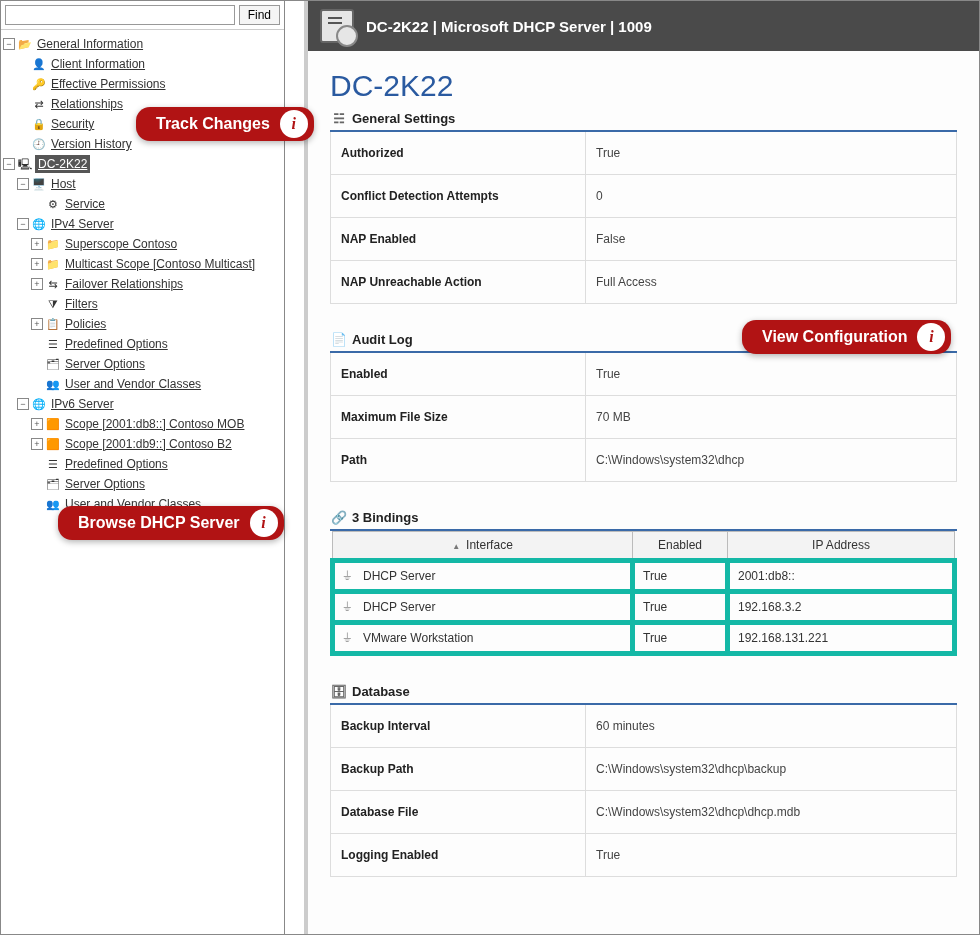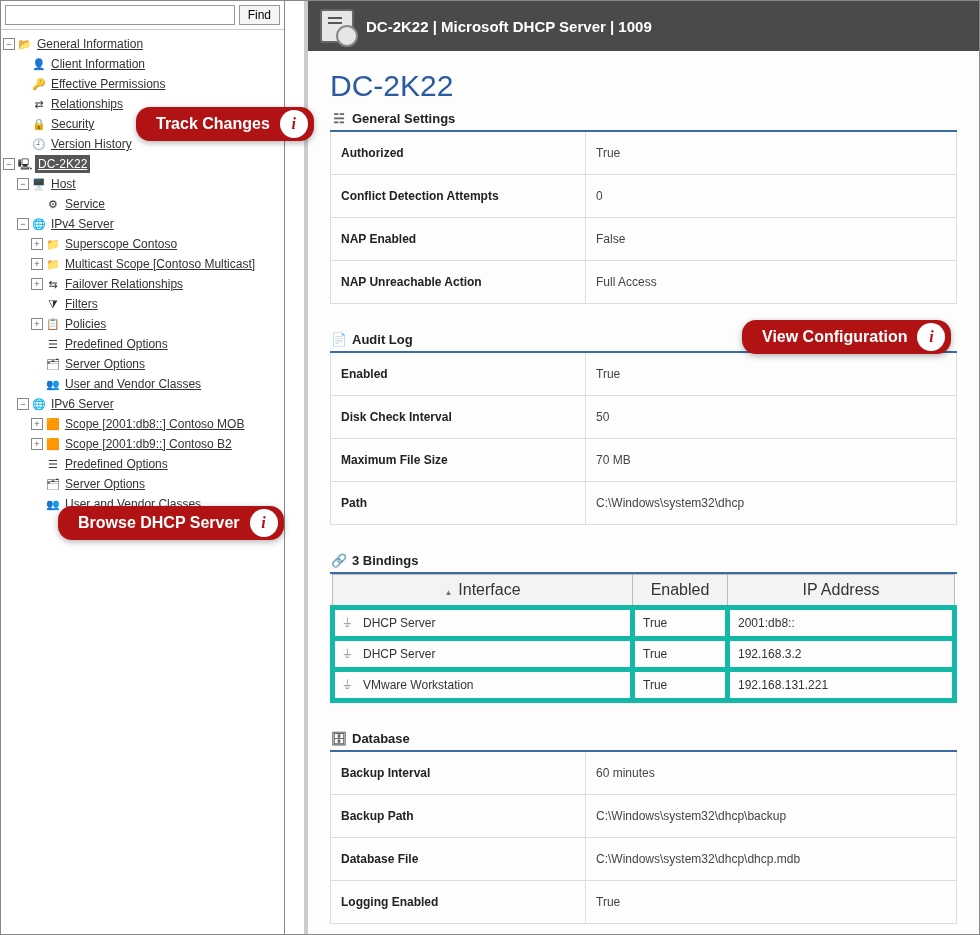--- a/index.html
+++ b/index.html
@@ -191,21 +191,21 @@
 
 .bind-table {
   width: 100%;
   border-collapse: collapse;
 }
 .bind-table th {
   border: 1px solid #bbb;
   background: #f3f3f3;
   padding: 6px 8px;
   font-weight: 400;
-  font-size: 16px;
+  font-size: 12px;
   color: #333;
 }
 .bind-table td {
   border: 5px solid #14b8a6;
   padding: 6px 8px;
   font-size: 12px;
 }
 .bind-table .ri {
   width: 16px;
   display: inline-block;
@@ -459,24 +459,20 @@
       <div class="section">
         <div class="section-title">
           <span class="sic">📄</span>
           <span>Audit Log</span>
         </div>
         <table class="kv-table">
           <tbody>
               <tr>
                 <td class="k">Enabled</td>
                 <td class="v">True</td>
-              </tr>
-          <tr>
-                <td class="k">Disk Check Interval</td>
-                <td class="v">50</td>
               </tr>
           <tr>
                 <td class="k">Maximum File Size</td>
                 <td class="v">70 MB</td>
               </tr>
           <tr>
                 <td class="k">Path</td>
                 <td class="v">C:\Windows\system32\dhcp</td>
               </tr>
         </tbody>

